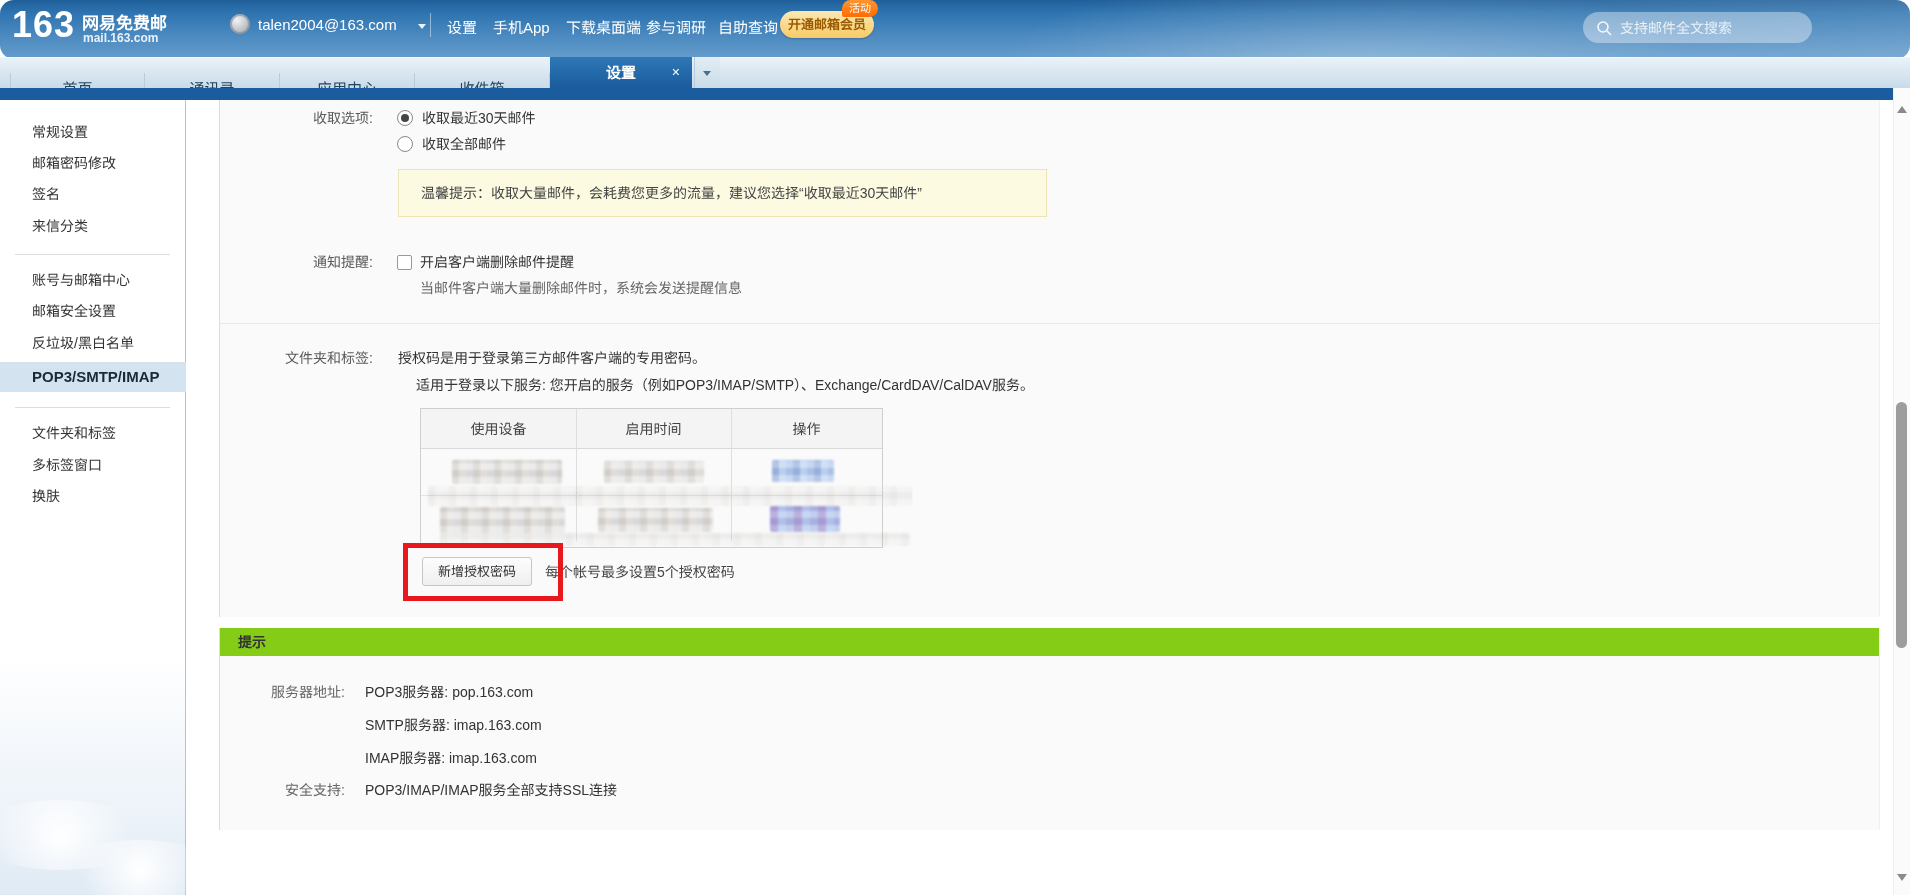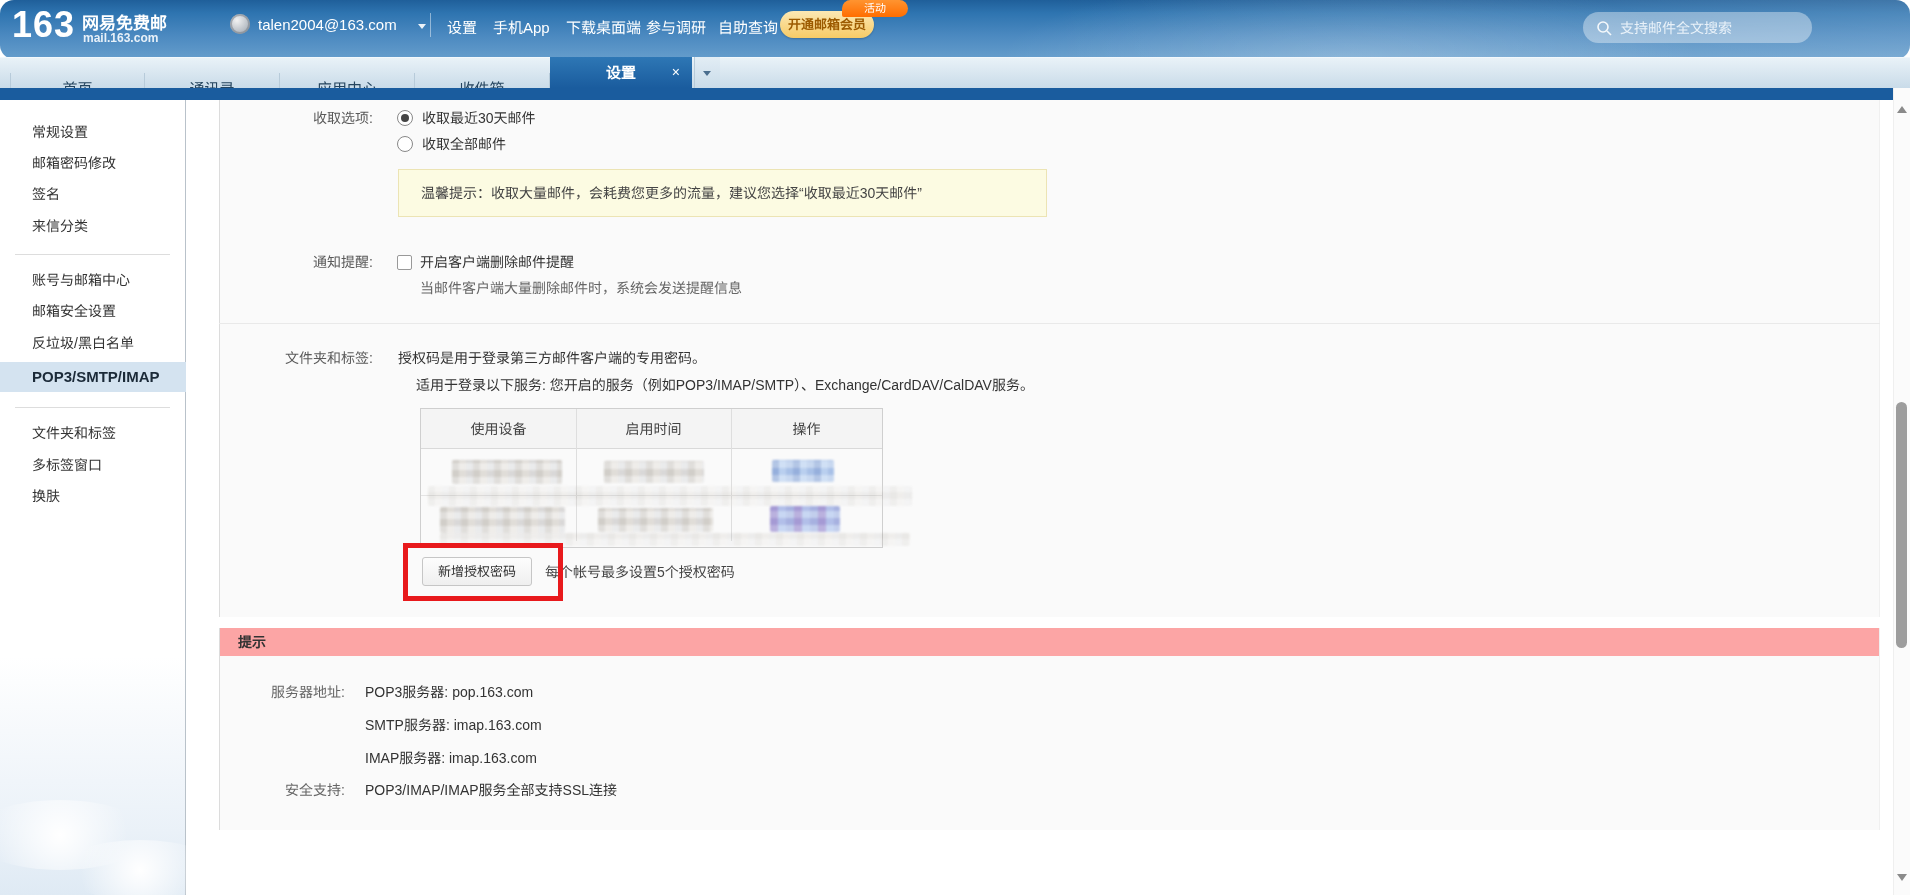--- a/index.html
+++ b/index.html
@@ -20,21 +20,21 @@
     background:radial-gradient(circle at 35% 32%,#f2f2f2,#b9bfc6 60%,#8f979e);
     box-shadow:inset 0 0 0 2px rgba(120,128,136,.55);}
   .account-email{left:258px;top:16px;font-size:15px;color:#fff;}
   .tri-down{width:0;height:0;border-left:4px solid transparent;border-right:4px solid transparent;
     border-top:5px solid #fff;opacity:.9;}
   .hdr-sep{left:430px;top:13px;width:1px;height:24px;background:rgba(255,255,255,.45);}
   .hdr-link{top:16px;font-size:15px;color:#fff;white-space:nowrap;cursor:pointer;}
   .vip{left:780px;top:11px;width:94px;height:27px;border-radius:14px;line-height:27px;text-align:center;
     background:linear-gradient(180deg,#fce8b4,#f7cb66);color:#9c5a00;font-size:13px;font-weight:bold;
     box-shadow:0 1px 2px rgba(0,0,0,.2);}
-  .vip-badge{left:842px;top:0px;height:17px;line-height:17px;padding:0 22px;border-radius:9px 9px 9px 2px;
+  .vip-badge{left:842px;top:0px;height:17px;line-height:17px;padding:0 7px;border-radius:9px 9px 9px 2px;
     background:linear-gradient(180deg,#ff9430,#ff6d00);color:#fff;font-size:11px;}
   .search{left:1583px;top:12px;width:229px;height:31px;border-radius:16px;
     background:rgba(255,255,255,.38);display:flex;align-items:center;}
   .search input{border:none;outline:none;background:transparent;color:#fff;font-size:14px;width:180px;
     font-family:inherit;}
   .search input::placeholder{color:#eef5fb;opacity:.95;}
 
   
   .tabbar{left:0;top:57px;width:1910px;height:31px;
     background:linear-gradient(180deg,#e9f2f8,#c9dbe9);border-top:1px solid #f2f8fc;box-sizing:border-box;}
@@ -96,21 +96,21 @@
       repeating-linear-gradient(90deg, rgba(132,115,198,.55) 0 8px, rgba(150,180,235,.50) 8px 16px, rgba(110,140,215,.40) 16px 24px),
       repeating-linear-gradient(0deg, rgba(255,255,255,.28) 0 7px, rgba(120,110,190,.35) 7px 14px);}
   .mosaic.faint{opacity:.42;}
 
   .btn{left:422px;top:557px;width:110px;height:29px;border:1px solid #c6c6c6;border-radius:3px;
     background:linear-gradient(180deg,#fdfdfd,#efefef);text-align:center;line-height:27px;
     font-size:13px;color:#333;box-sizing:border-box;cursor:pointer;}
   .redbox{left:403px;top:543px;width:160px;height:58px;border:5px solid #e8191c;box-sizing:border-box;
     pointer-events:none;}
 
-  .tips-bar{left:0;top:0;width:100%;height:28px;background:#fca5a5;line-height:28px;
+  .tips-bar{left:0;top:0;width:100%;height:28px;background:#84cc16;line-height:28px;
     font-size:14px;font-weight:bold;color:#333;padding-left:18px;box-sizing:border-box;}
 
   
   .sb-track{left:1893px;top:88px;width:17px;height:807px;background:#fbfbfb;border-left:1px solid #efefef;box-sizing:border-box;}
   .sb-thumb{left:1896px;top:402px;width:11px;height:246px;border-radius:6px;background:#9d9d9d;cursor:pointer;}
   .sb-up{left:1897px;top:106px;width:0;height:0;border-left:5px solid transparent;border-right:5px solid transparent;
     border-bottom:7px solid #8a8a8a;cursor:pointer;}
   .sb-down{left:1897px;top:874px;width:0;height:0;border-left:5px solid transparent;border-right:5px solid transparent;
     border-top:7px solid #8a8a8a;cursor:pointer;}
 </style>

